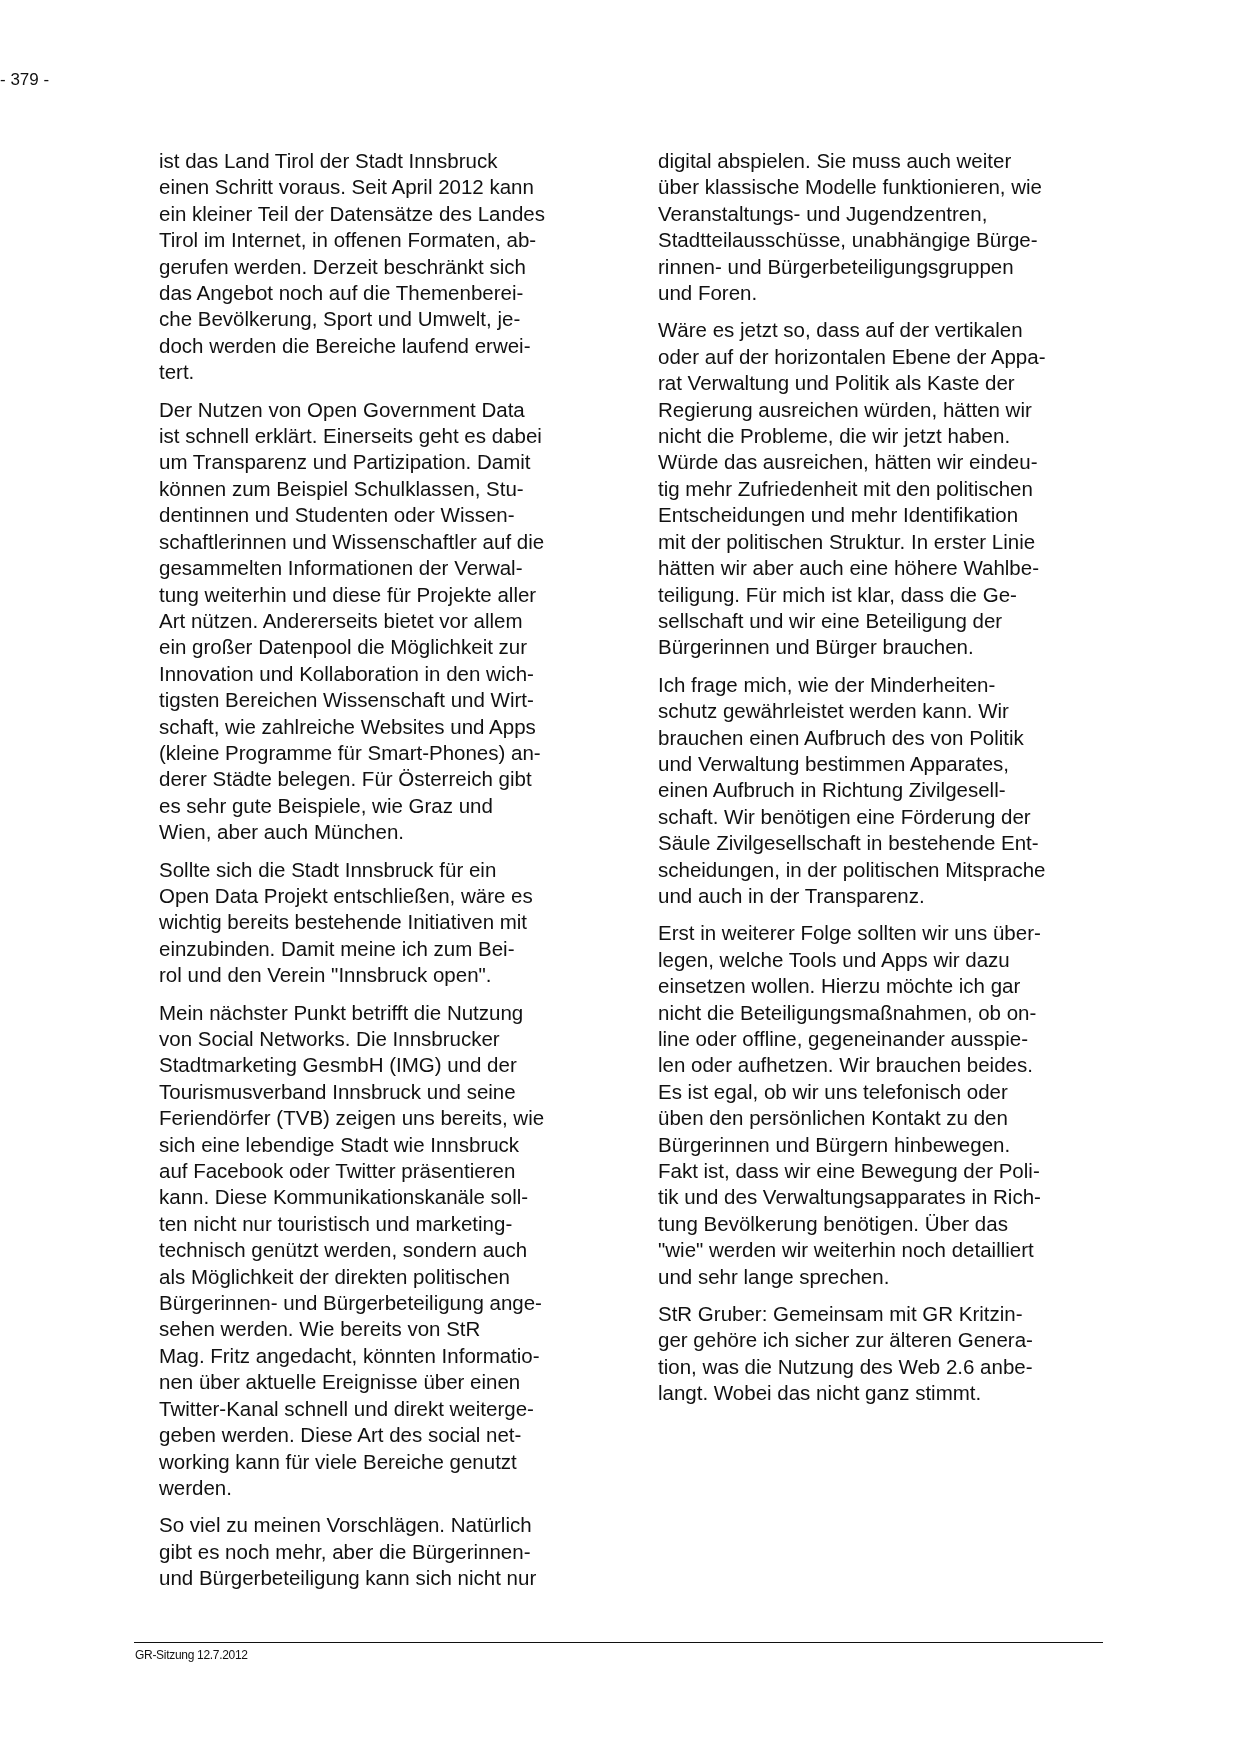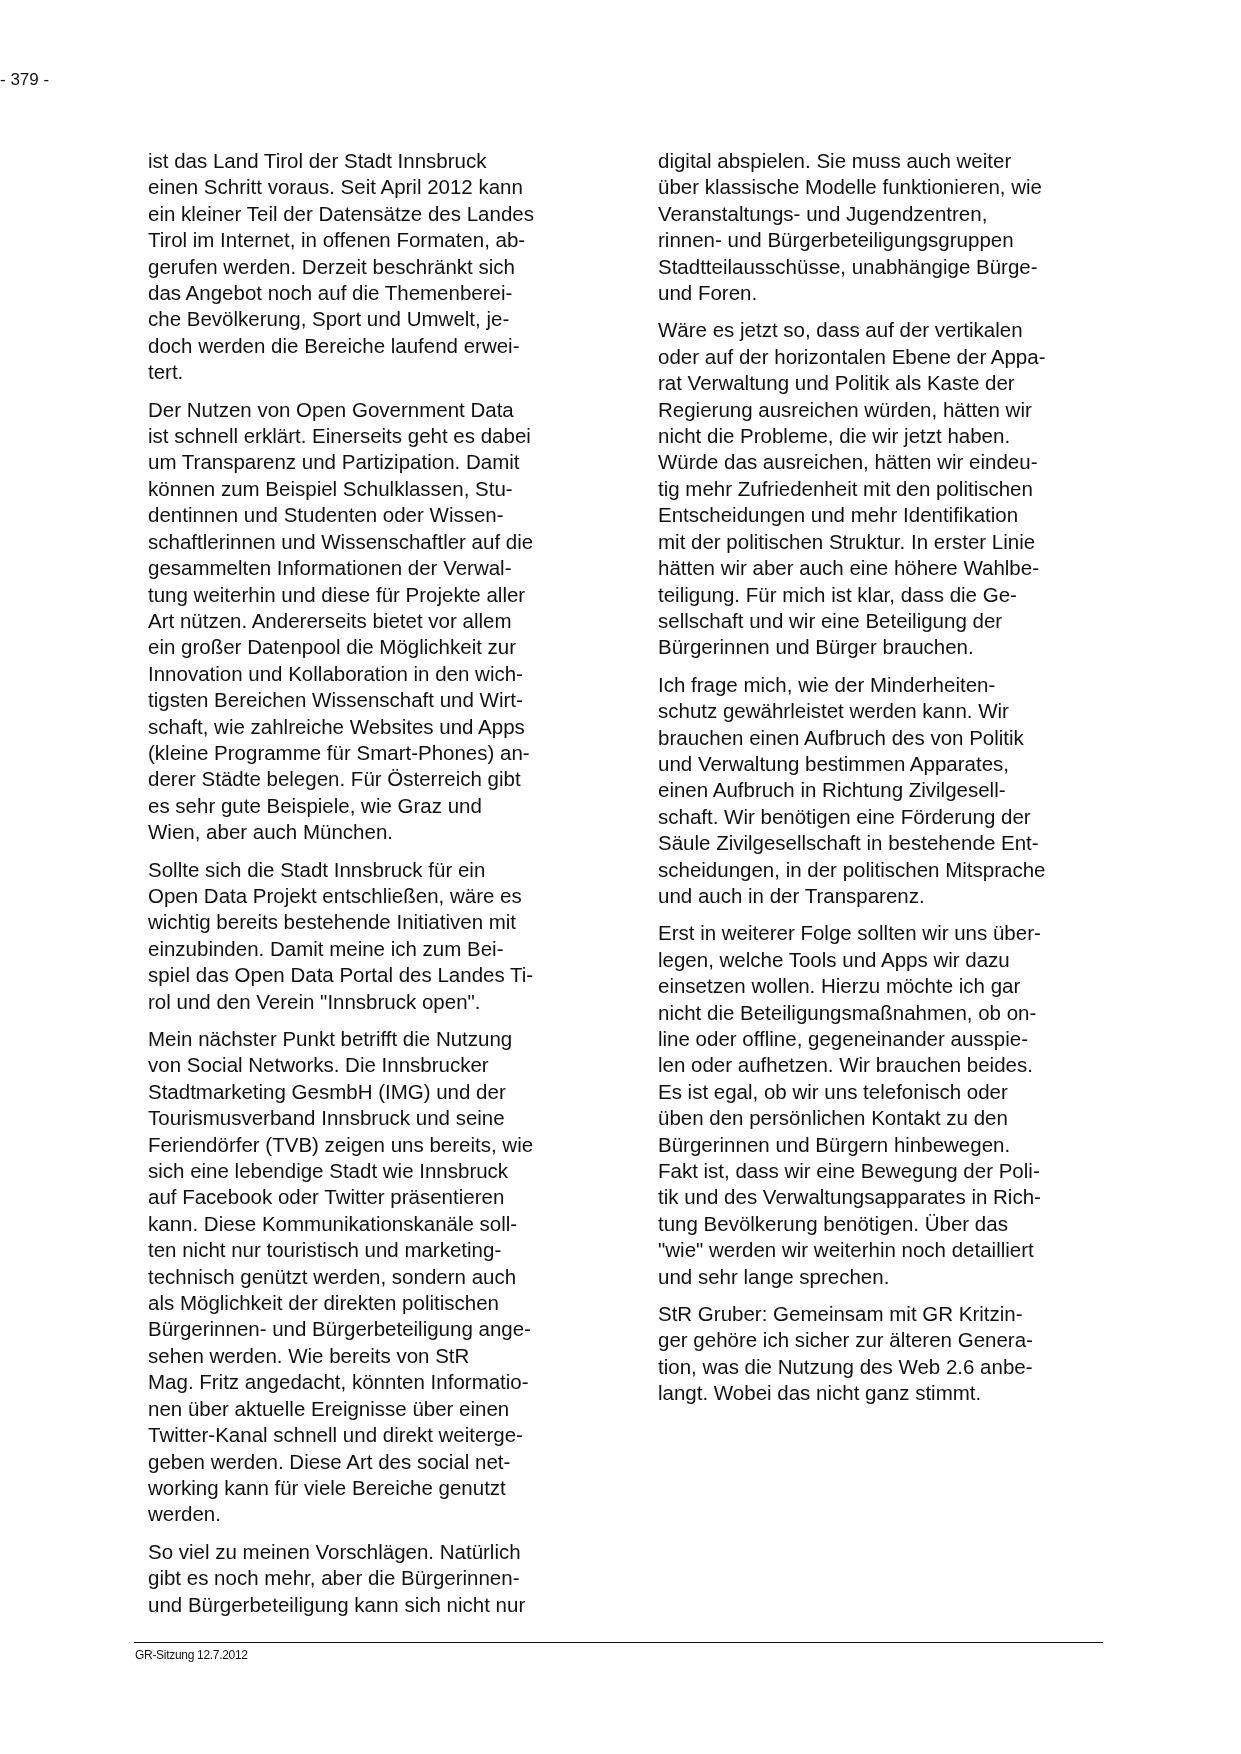--- a/index.html
+++ b/index.html
@@ -1,19 +1,19 @@
 <!DOCTYPE html>
 <html><head>
 <meta charset="utf-8">
 <style>
   html, body { margin: 0; padding: 0; background: #ffffff; }
   body { width: 1241px; height: 1754px; position: relative; overflow: hidden; color: #111111; font-family: "Liberation Sans", sans-serif; }
   .page-number { position: absolute; top: 70px; left: 0; width: 1241px; font-size: 17px; }
   .column { position: absolute; top: 148px; width: 440px; font-size: 20.5px; line-height: 26.4px; }
-  .col-left { left: 148px; }
+  .col-left { left: 159px; }
   .col-right { left: 658px; }
   .line { display: block; white-space: nowrap; }
   .para { margin: 0 0 11px 0; }
   .footer-rule { position: absolute; top: 1642px; left: 134px; width: 969px; height: 0; border-top: 1.5px solid #111111; }
   .footer-text { position: absolute; top: 1648px; left: 135px; font-size: 12px; letter-spacing: -0.3px; }
 </style>
 </head>
 <body>
 
 <div class="page-number">- 379 -</div>
@@ -47,21 +47,20 @@
       <span class="line">(kleine Programme für Smart-Phones) an-</span>
       <span class="line">derer Städte belegen. Für Österreich gibt</span>
       <span class="line">es sehr gute Beispiele, wie Graz und</span>
       <span class="line">Wien, aber auch München.</span>
     </div>
     <div class="para">
       <span class="line">Sollte sich die Stadt Innsbruck für ein</span>
       <span class="line">Open Data Projekt entschließen, wäre es</span>
       <span class="line">wichtig bereits bestehende Initiativen mit</span>
       <span class="line">einzubinden. Damit meine ich zum Bei-</span>
-      <span class="line">spiel das Open Data Portal des Landes Ti-</span>
       <span class="line">rol und den Verein "Innsbruck open".</span>
     </div>
     <div class="para">
       <span class="line">Mein nächster Punkt betrifft die Nutzung</span>
       <span class="line">von Social Networks. Die Innsbrucker</span>
       <span class="line">Stadtmarketing GesmbH (IMG) und der</span>
       <span class="line">Tourismusverband Innsbruck und seine</span>
       <span class="line">Feriendörfer (TVB) zeigen uns bereits, wie</span>
       <span class="line">sich eine lebendige Stadt wie Innsbruck</span>
       <span class="line">auf Facebook oder Twitter präsentieren</span>
@@ -82,22 +81,22 @@
       <span class="line">So viel zu meinen Vorschlägen. Natürlich</span>
       <span class="line">gibt es noch mehr, aber die Bürgerinnen-</span>
       <span class="line">und Bürgerbeteiligung kann sich nicht nur</span>
     </div>
   </div>
 <div class="column col-right">
     <div class="para">
       <span class="line">digital abspielen. Sie muss auch weiter</span>
       <span class="line">über klassische Modelle funktionieren, wie</span>
       <span class="line">Veranstaltungs- und Jugendzentren,</span>
+      <span class="line">Stadtteilausschüsse, unabhängige Bürge-</span>
       <span class="line">rinnen- und Bürgerbeteiligungsgruppen</span>
-      <span class="line">Stadtteilausschüsse, unabhängige Bürge-</span>
       <span class="line">und Foren.</span>
     </div>
     <div class="para">
       <span class="line">Wäre es jetzt so, dass auf der vertikalen</span>
       <span class="line">oder auf der horizontalen Ebene der Appa-</span>
       <span class="line">rat Verwaltung und Politik als Kaste der</span>
       <span class="line">Regierung ausreichen würden, hätten wir</span>
       <span class="line">nicht die Probleme, die wir jetzt haben.</span>
       <span class="line">Würde das ausreichen, hätten wir eindeu-</span>
       <span class="line">tig mehr Zufriedenheit mit den politischen</span>

